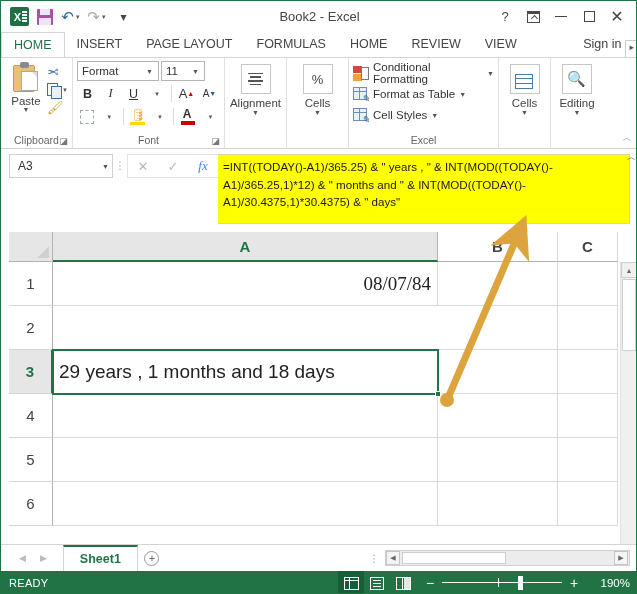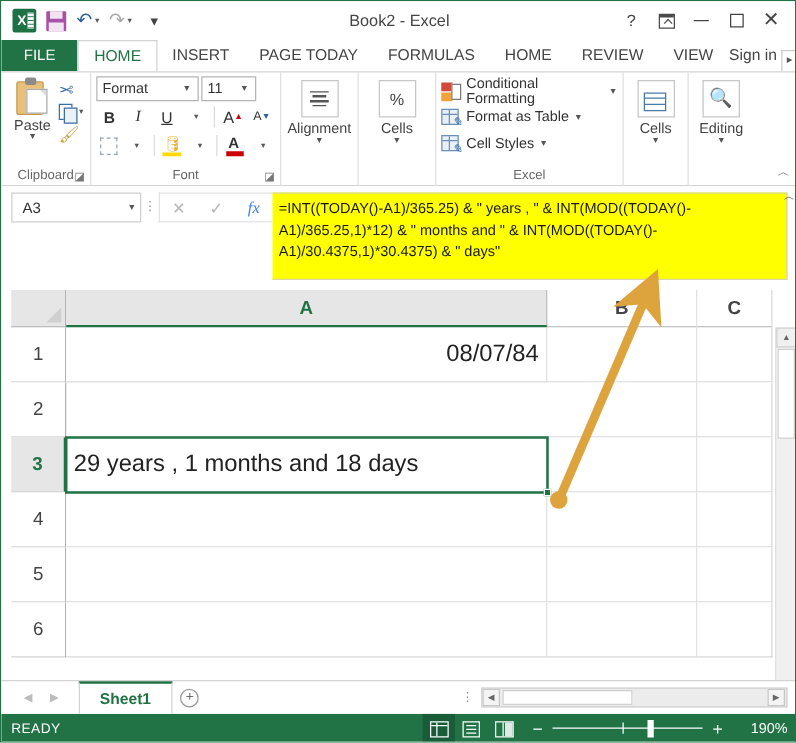--- a/index.html
+++ b/index.html
@@ -150,21 +150,21 @@
   .corner:after{content:"";position:absolute;right:3px;bottom:3px;border-left:12px solid transparent;border-bottom:12px solid #d0d0d0;}
   .colhdr{ position:absolute; top:4px; height:30px; background:#e6e6e6; border-right:1px solid #b3b3b3; border-bottom:2px solid #217346;
            display:flex; align-items:center; justify-content:center; font-size:15px; font-weight:bold; color:#217346;}
   .colhdr.plain{ border-bottom:1px solid #b3b3b3; color:#444; font-weight:bold;}
   .rowhdr{ position:absolute; left:8px; width:44px; background:#fff; border-right:2px solid #217346; border-bottom:1px solid #d4d4d4;
            display:flex; align-items:center; justify-content:center; font-size:15px; color:#444;}
   .rowhdr.sel{ background:#e6e6e6; color:#217346; font-weight:bold;}
   .rowhdr.plain{ border-right:1px solid #b3b3b3;}
   .cell{ position:absolute; border-right:1px solid #d9d9d9; border-bottom:1px solid #d9d9d9; font-size:19px; color:#222;
          display:flex; align-items:center; padding:0 6px; overflow:hidden; white-space:nowrap; background:#fff;}
-  .cell.right{ justify-content:flex-end;}
+  .cell.right{ justify-content:flex-end;font-family:Liberation Serif, serif;}
   .selbox{ position:absolute; border:2px solid #217346; background:transparent; pointer-events:none;}
   .fillh{ position:absolute; width:6px; height:6px; background:#217346; border:1px solid #fff;}
 
   
   .vscroll{ position:absolute; right:2px; top:34px; width:16px; bottom:0; background:#f0f0f0; border-left:1px solid #e0e0e0;}
   .vs-up,.vs-dn{ width:16px;height:16px; background:#f0f0f0; border:1px solid #cfcfcf; display:flex;align-items:center;justify-content:center;font-size:7px;color:#666;}
   .vs-thumb{ position:absolute; left:1px; top:17px; width:14px; height:72px; background:#fff; border:1px solid #cfcfcf;}
 
   
   .sheetbar{ height:27px; flex:none; background:#fff; display:flex; align-items:center; border-top:1px solid #d4d4d4; position:relative;}
@@ -245,24 +245,23 @@
       <div class="winbtn">
           <span class="max-ico"></span>
         </div>
       <div class="winbtn">
           <span class="close-ico">✕</span>
         </div>
     </div>
   </div>
 
   <div class="tabbar">
-    <div class="tab file">FILE</div>
     <div class="tab active">HOME</div>
     <div class="tab">INSERT</div>
-    <div class="tab">PAGE TODAY</div>
+    <div class="tab">PAGE LAYOUT</div>
     <div class="tab">FORMULAS</div>
     <div class="tab">HOME</div>
     <div class="tab">REVIEW</div>
     <div class="tab">VIEW</div>
     <div class="signin">Sign in</div>
     <div class="signin-arrow">▸</div>
   </div>
 
   <div class="ribbon">
 

